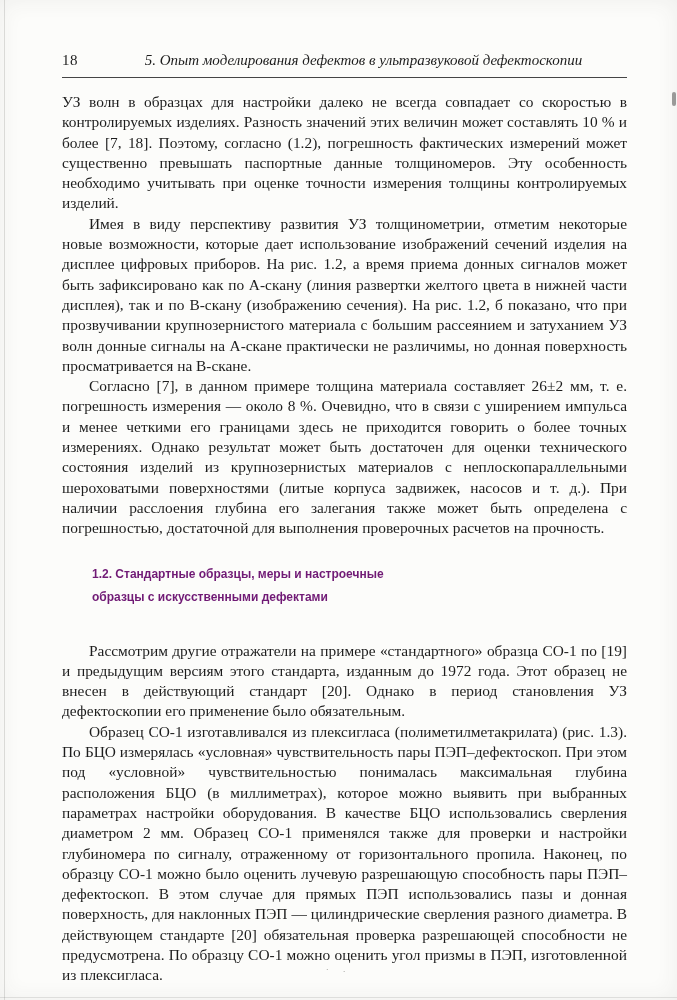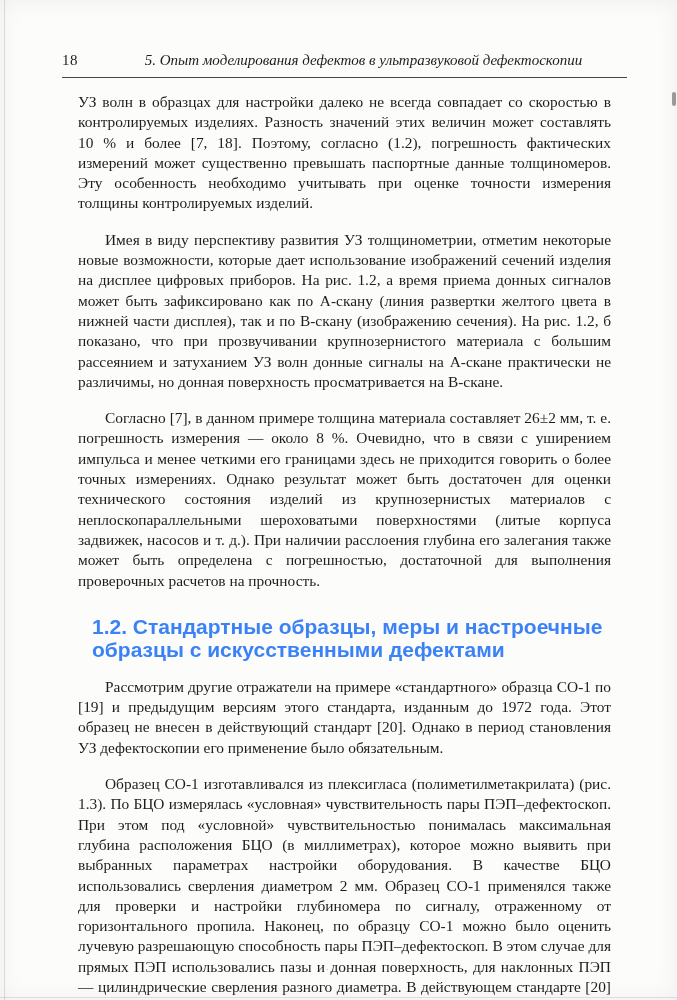--- a/index.html
+++ b/index.html
@@ -55,37 +55,37 @@
   }
   .running-header .running-title {
     flex: 1 1 auto;
     text-align: center;
     font-style: italic;
     padding-right: 18px;
     white-space: nowrap;
     overflow: hidden;
   }
   .body-text p {
-    margin: 16px;
+    margin: 0;
     font-size: 15.4px;
     line-height: 20.3px;
     text-align: justify;
     text-indent: 27px;
   }
   .body-text p.first {
     margin-top: 14px;
     text-indent: 0;
   }
   h2.section-heading {
     font-family: "Liberation Sans", "DejaVu Sans", sans-serif;
     font-weight: bold;
-    font-size: 21px;
+    font-size: 12px;
     line-height: 23px;
-    color: #3b82f6;
-    margin: 24px 0 16px 0;
+    color: #701a75;
+    margin: 24px 0 32px 0;
     padding-left: 30px;
     white-space: pre-line;
     text-align: left;
   }
   .footer-mark {
     position: absolute;
     left: 50%;
     transform: translateX(-50%);
     bottom: 26px;
     font-size: 9px;

